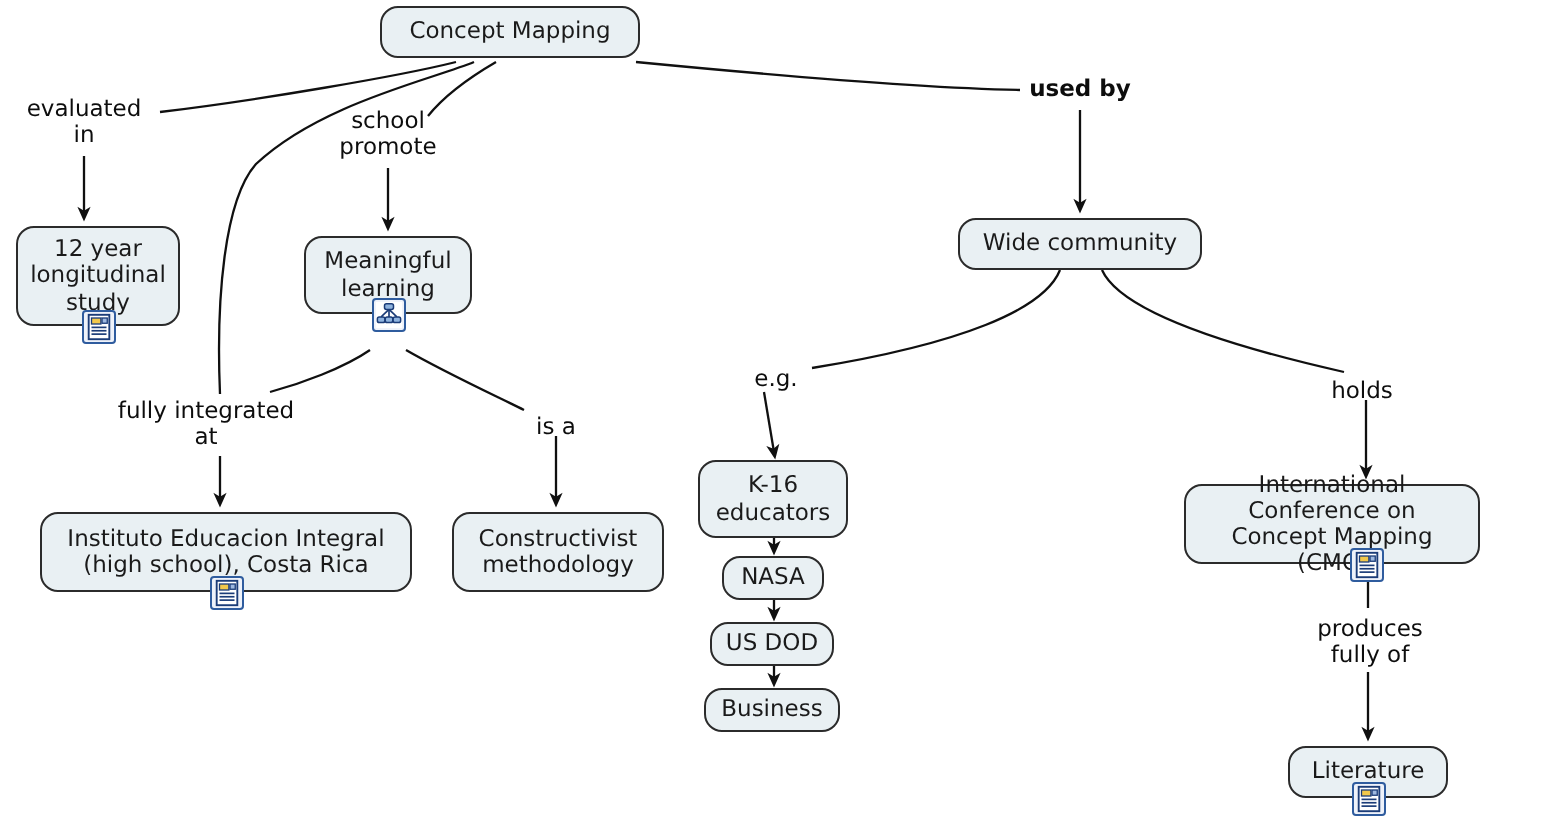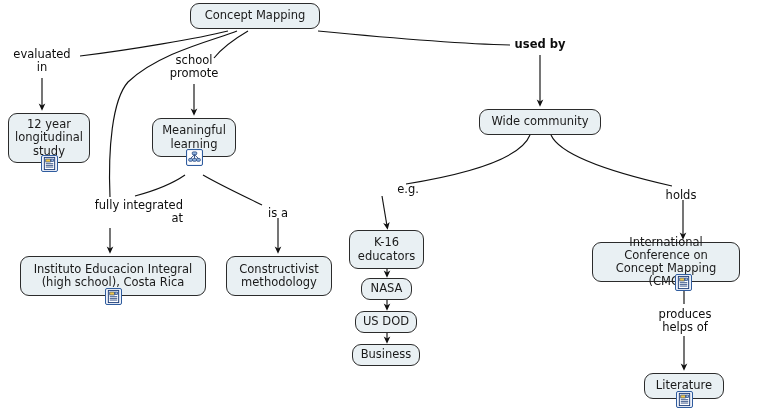--- a/index.html
+++ b/index.html
@@ -188,21 +188,21 @@
           </g>
         </svg>
       </span>
     </div>
   <div id="labels-layer">
       <div class="edge-label" style="left: 6px; top: 48px; width: 72px;">evaluated
 in</div>
       <div class="edge-label" style="left: 160px; top: 54px; width: 68px;">school
 promote</div>
       <div class="edge-label" style="left: 513px; top: 38px; width: 54px; font-weight: bold;">used by</div>
-      <div class="edge-label" style="left: 75px; top: 199px; width: 108px; text-align: right;">fully integrated
+      <div class="edge-label" style="left: 49px; top: 199px; width: 108px;">fully integrated
 at</div>
       <div class="edge-label" style="left: 264px; top: 207px; width: 28px;">is a</div>
-      <div class="edge-label" style="left: 392px; top: 183px; width: 32px;">e.g.</div>
+      <div class="edge-label" style="left: 372px; top: 183px; width: 32px;">e.g.</div>
       <div class="edge-label" style="left: 661px; top: 189px; width: 40px;">holds</div>
       <div class="edge-label" style="left: 648px; top: 308px; width: 74px;">produces
-helps of</div>
+fully of</div>
     </div>
 </div>
 
 </body></html>

